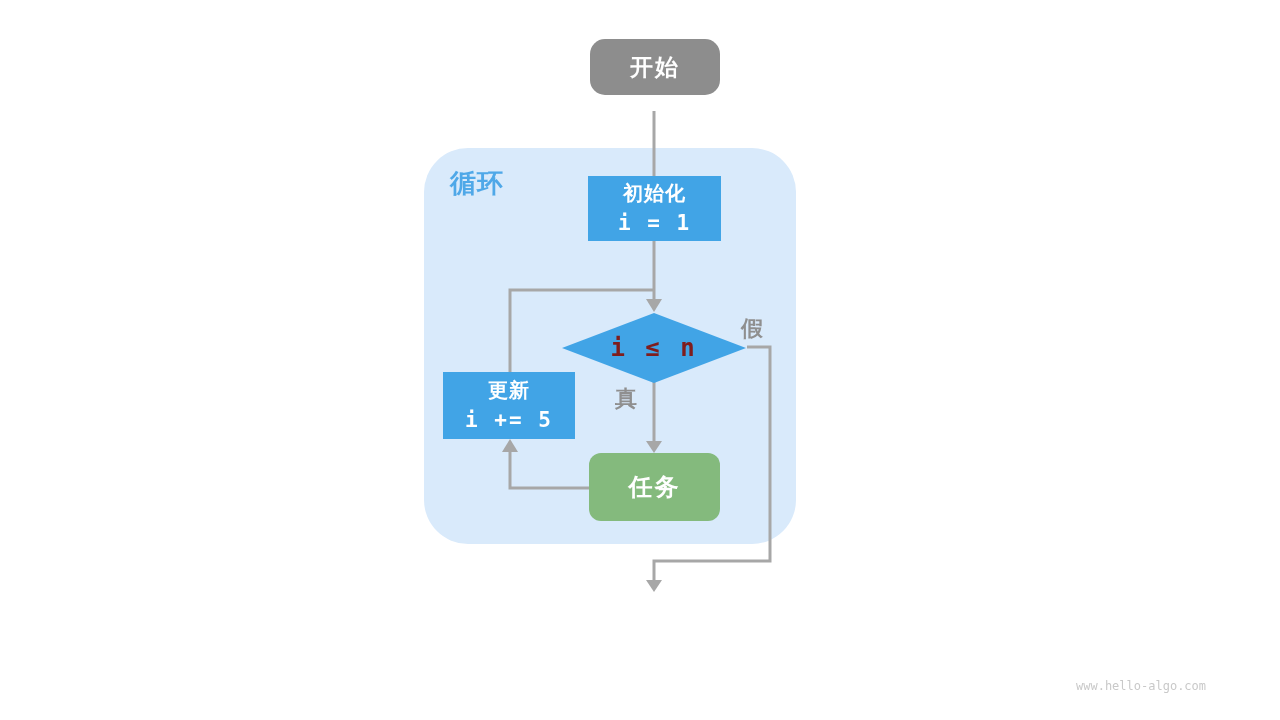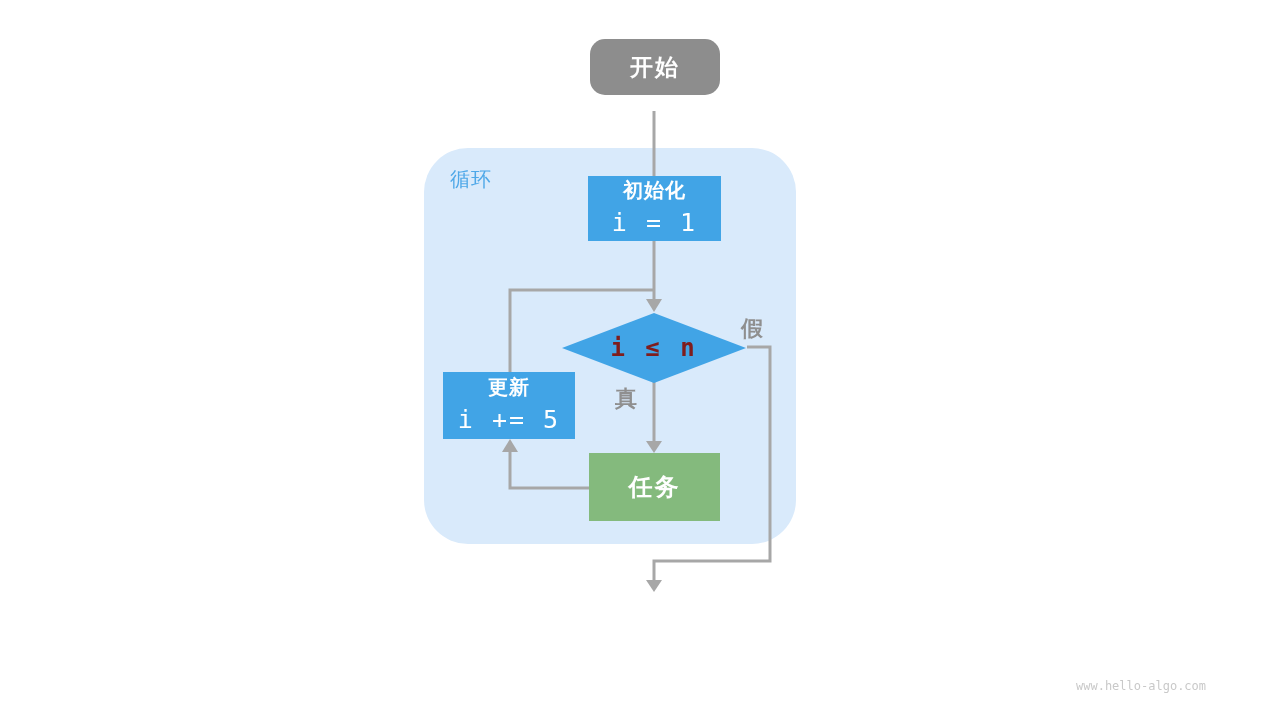--- a/index.html
+++ b/index.html
@@ -16,44 +16,44 @@
   .stage{
     position:relative;width:1280px;height:720px;background:#ffffff;overflow:hidden;
     font-family:"Liberation Sans",sans-serif;
   }
   .loop-region{
     position:absolute;left:424px;top:148px;width:372px;height:396px;
     background:var(--loop-background);border-radius:44px;
   }
   .loop-label{
     position:absolute;left:26px;top:18px;
-    color:var(--loop-label-blue);font-size:20px;font-weight:normal;letter-spacing:1px;
+    color:var(--loop-label-blue);font-size:26px;font-weight:bold;letter-spacing:1px;
   }
   svg.connectors{position:absolute;left:0;top:0;width:1280px;height:720px;}
   .conn{fill:none;stroke:var(--connector-gray);stroke-width:3px;}
   .arrowhead{fill:var(--connector-gray);stroke:none;}
   .node{
     position:absolute;display:flex;flex-direction:column;align-items:center;justify-content:center;
     color:#ffffff;text-align:center;box-sizing:border-box;
   }
   .terminal{
     background:var(--terminal-gray);border-radius:15px;
     font-size:23px;font-weight:600;letter-spacing:2px;
   }
   .process{
     background:var(--process-blue);
     font-size:20px;font-weight:600;letter-spacing:1px;line-height:1.45;
   }
   .process .code{
     font-family:"DejaVu Sans Mono","Liberation Mono",monospace;
-    font-size:25px;font-weight:normal;letter-spacing:2px;
+    font-size:21px;font-weight:bold;letter-spacing:2px;
   }
   .task{
     background:var(--task-green);
-    font-size:24px;font-weight:600;letter-spacing:2px;
+    font-size:24px;font-weight:600;letter-spacing:2px;border-radius:12px;
   }
   .decision{
     position:absolute;left:562px;top:313px;width:184px;height:70px;
     background:var(--process-blue);
     clip-path:polygon(50% 0,100% 50%,50% 100%,0 50%);
     display:flex;align-items:center;justify-content:center;
   }
   .decision .code{
     color:#7f1d1d;font-family:"DejaVu Sans Mono","Liberation Mono",monospace;
     font-size:24px;font-weight:bold;letter-spacing:3px;

